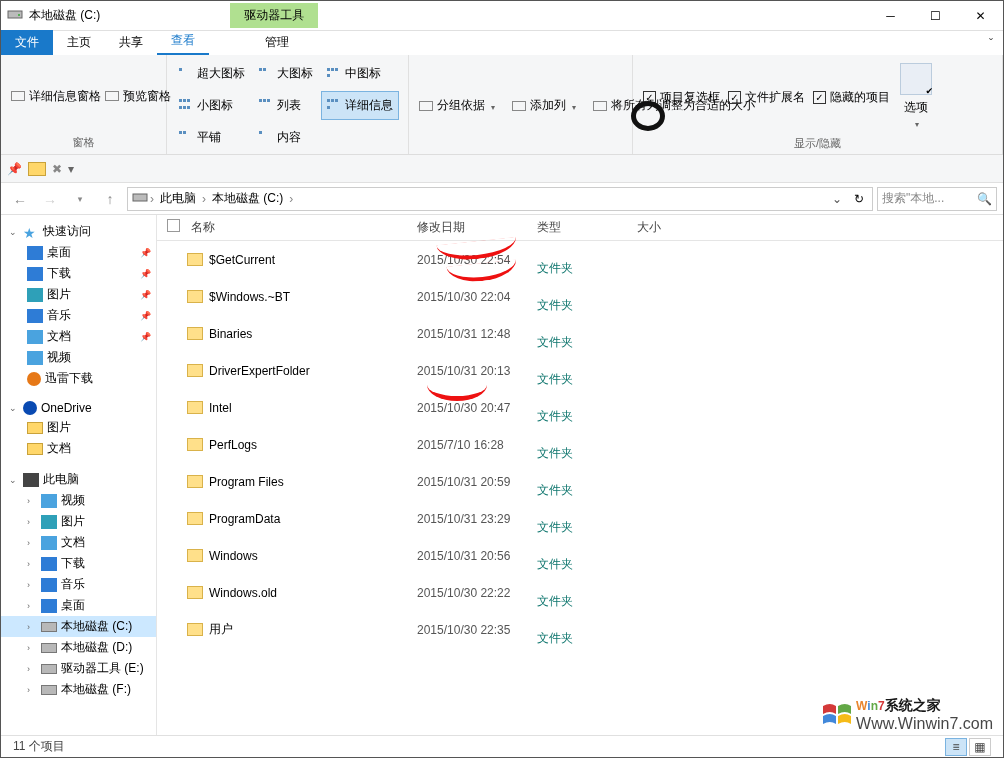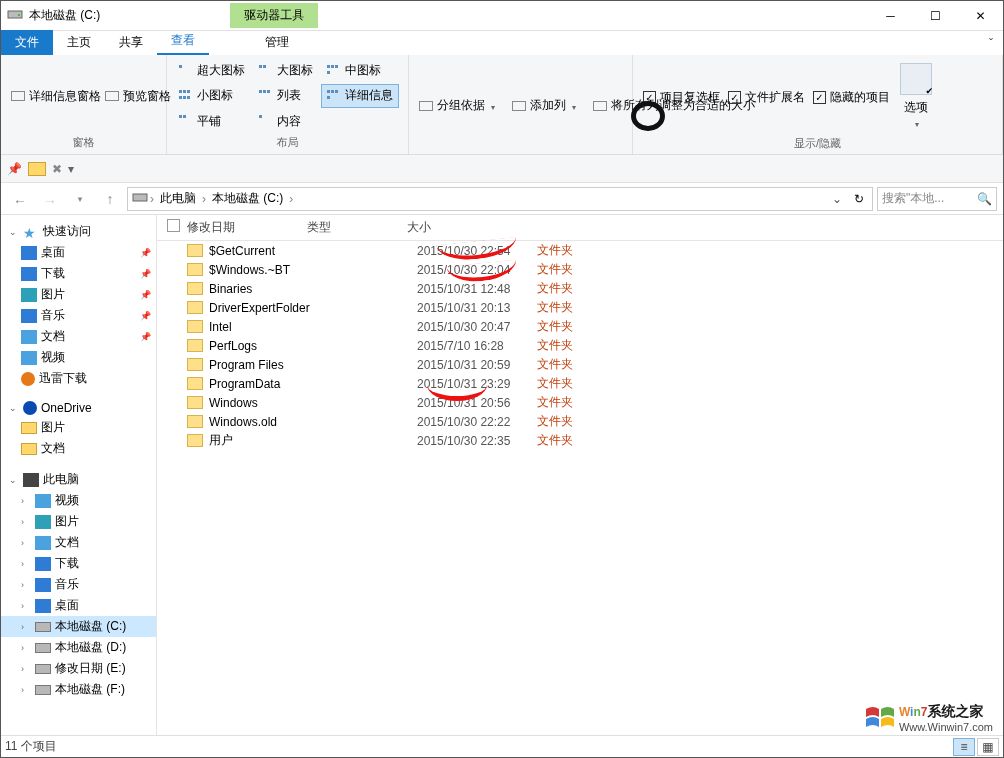--- a/index.html
+++ b/index.html
@@ -54,21 +54,21 @@
 .addrbox .refresh { margin-left:auto; padding:0 6px; color:#555; }
 .searchbox { width:120px; height:24px; border:1px solid #ccc; display:flex; align-items:center; padding:0 4px; color:#888; }
 .searchbox .sicon { margin-left:auto; }
 
 
 .mainarea { display:flex; height:calc(758px - 30px - 24px - 100px - 28px - 32px - 22px - 2px); }
 
 
 .navtree { width:156px; border-right:1px solid #e5e5e5; overflow-y:auto; padding:6px 0; }
 .treeitem { display:flex; align-items:center; gap:4px; padding:2px 4px 2px 8px; white-space:nowrap; cursor:default; }
-.treeitem.indent1 { padding-left:20px; }
+.treeitem.indent1 { padding-left:26px; }
 .treeitem.sel { background:#cce8ff; }
 .treeitem .exp { width:10px; color:#666; font-size:9px; }
 .ticon { width:16px; height:14px; display:inline-block; }
 .ticon.star { color:#4aa3df; font-size:14px; }
 .ticon.folder { background:#ffd76a; border:1px solid #c9a23a; height:12px; }
 .ticon.desktop { background:#2e7cd6; }
 .ticon.download { background:#2e7cd6; }
 .ticon.pics { background:#2ea0b8; }
 .ticon.music { background:#2e7cd6; }
 .ticon.docs { background:#4aa3df; }
@@ -84,41 +84,41 @@
 .colheaders .chkcol { width:30px; padding-left:10px; }
 .colheaders .chkbox { width:13px; height:13px; border:1px solid #999; display:inline-block; }
 .col-name { width:230px; padding-left:4px; }
 .col-date { width:120px; }
 .col-type { width:100px; }
 .col-size { width:80px; }
 .filerow { display:flex; align-items:center; padding:1px 0 1px 30px; }
 .filerow .ficon { width:16px; height:13px; background:#ffe08a; border:1px solid #d9b24a; margin-right:6px; }
 .filerow .fname { width:208px; }
 .filerow .fdate { width:120px; color:#555; }
-.filerow .ftype { width:100px; color:#c2410c; }
+.filerow .ftype { width:100px; color:#0f766e;margin-top:18px; }
 .filerow .fsize { width:80px; color:#555; }
 
 
 .redmark { position:absolute; border:4px solid #e11; border-left:none; border-top:none; border-right:none; border-radius:0 0 50% 50%/0 0 100% 100%; height:18px; transform:rotate(-6deg); }
 .redcircle { position:absolute; width:34px; height:30px; border:5px solid #111; border-radius:50%; }
 .redcurve { position:absolute; border-bottom:5px solid #e11; border-radius:0 0 50% 50%/0 0 100% 100%; height:16px; }
 
 
-.statusbar { height:22px; border-top:1px solid #e0e0e0; display:flex; align-items:center; padding:0 4px; font-size:11px; color:#444; background:#fff; }
+.statusbar { height:22px; border-top:1px solid #e0e0e0; display:flex; align-items:center; padding:0 12px; font-size:11px; color:#444; background:#fff; }
 .statusbar .viewbtns { margin-left:auto; display:flex; gap:2px; }
 .viewbtn { width:22px; height:18px; border:1px solid #ccc; display:flex; align-items:center; justify-content:center; }
 .viewbtn.active { background:#cce4f7; border-color:#7ab3e0; }
 
 
 .watermark { position:absolute; right:10px; bottom:24px; display:flex; align-items:center; gap:2px; opacity:.9; }
 .watermark .wicon { width:34px; height:30px; }
 .watermark .wtext { text-align:left; }
 .watermark .l1 { font-weight:bold; font-size:14px; }
 .watermark .l1 .w { color:#e67817; } .watermark .l1 .i { color:#2e7cd6; } .watermark .l1 .n{ color:#539f32;} .watermark .l1 .s{ color:#d02424;}
-.watermark .l2 { font-size:11px; color:#333; }
+.watermark .l2 { font-size:16px; color:#333; }
 
 .arrow::before{content:"▾";font-size:8px;color:#666;margin-left:2px;}
 </style>
 </head>
 <body>
 
 <div class="titlebar">
   <span class="icon">
     <svg width="16" height="12">
         <rect x="1" y="3" width="14" height="7" fill="#bbb" stroke="#666"></rect>
@@ -222,21 +222,20 @@
           </div>
         <div class="layitem">
             <span class="layicon">
               <i></i>
             </span>
             <span>内容</span>
           </div>
         <div></div>
       </div>
     </div>
-    <div class="glabel">布局</div>
   </div>
 
   <div class="rgroup" style="width:224px">
     <div class="gbody">
       <div class="smallopts" style="gap:17px">
         <div class="smallopt">
             <span class="sicon"></span>
             <span>分组依据</span> 
             <span class="arrow"></span>
           </div>
@@ -408,32 +407,33 @@
         <span>本地磁盘 (C:)</span>
       </div>
     <div class="treeitem indent1">
         <span class="exp">›</span>
         <span class="ticon disk"></span>
         <span>本地磁盘 (D:)</span>
       </div>
     <div class="treeitem indent1">
         <span class="exp">›</span>
         <span class="ticon disk"></span>
-        <span>修改日期 (E:)</span>
+        <span>驱动器工具 (E:)</span>
       </div>
     <div class="treeitem indent1">
         <span class="exp">›</span>
         <span class="ticon disk"></span>
         <span>本地磁盘 (F:)</span>
       </div>
   </div>
 
   <div class="filelist">
     <div class="colheaders">
       <div class="chkcol"><span class="chkbox"></span></div>
+      <div class="col-name">名称</div>
       <div class="col-date">修改日期</div>
       <div class="col-type">类型</div>
       <div class="col-size">大小</div>
     </div>
     <div id="filerows">
         <div class="filerow">
           <span class="ficon"></span>
   <span class="fname">$GetCurrent</span>
   <span class="fdate">2015/10/30 22:54</span>
   <span class="ftype">文件夹</span>

